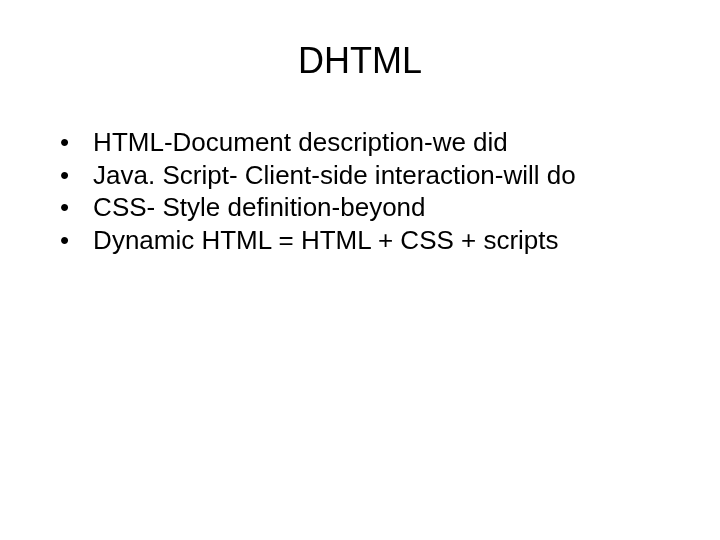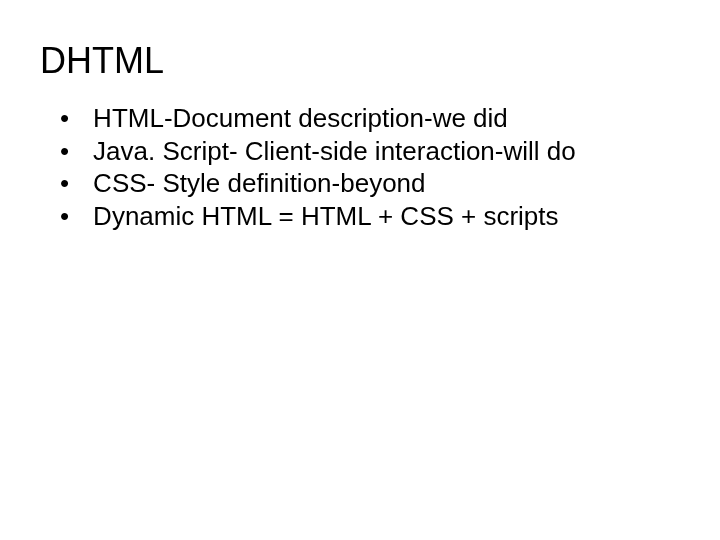--- a/index.html
+++ b/index.html
@@ -11,22 +11,22 @@
       width: 720px;
       height: 540px;
       background: #ffffff;
       font-family: Arial, Helvetica, sans-serif;
       color: #000000;
       padding: 30px 40px;
     }
     .title {
       font-size: 36px;
       font-weight: normal;
-      text-align: left;
-      margin-bottom: 20px;
+      text-align: center;
+      margin-bottom: 44px;
       margin-top: 10px;
     }
     .bullet-list {
       list-style: none;
       padding-left: 20px;
     }
     .bullet-item {
       font-size: 26px;
       line-height: 1.25;
       display: flex;

